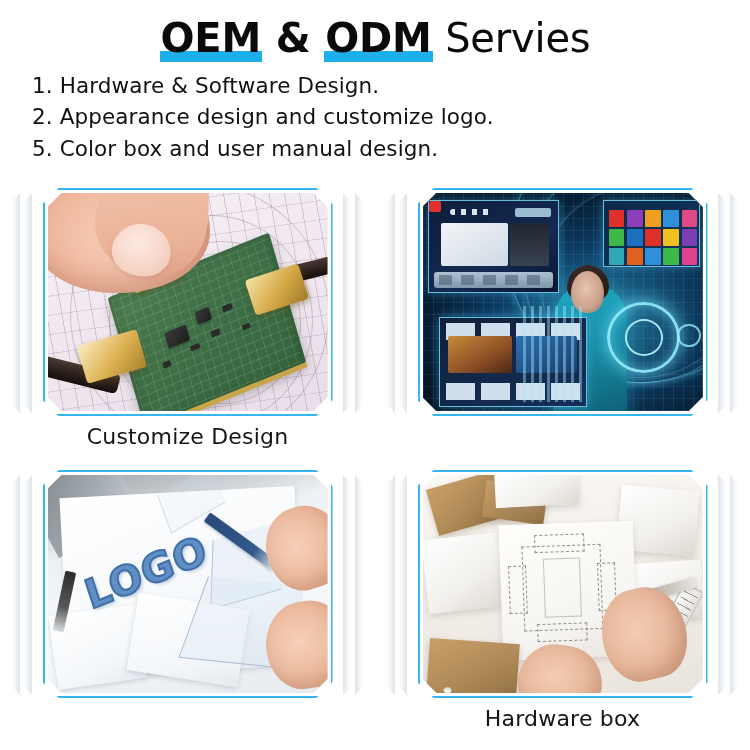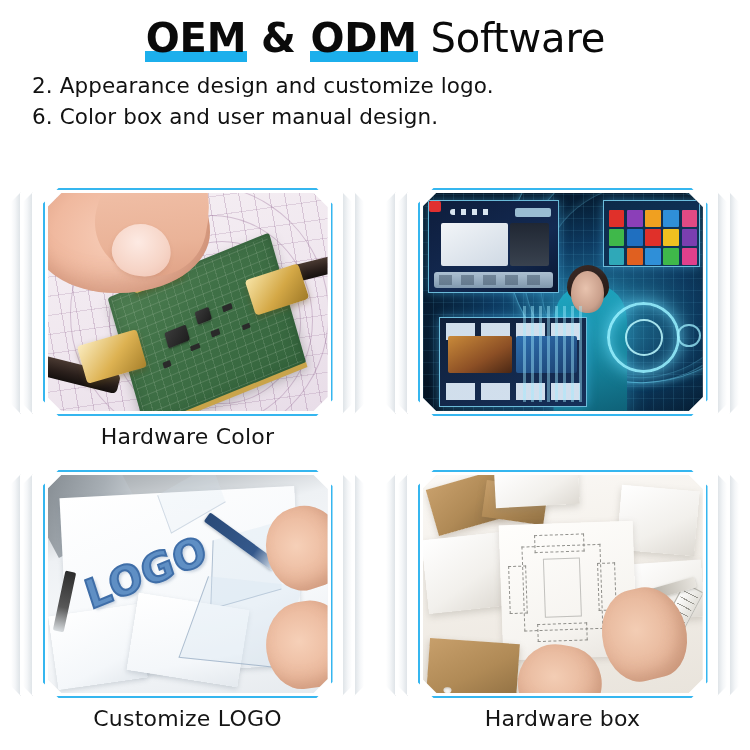--- a/index.html
+++ b/index.html
@@ -566,27 +566,28 @@
     content: "";
     position: absolute; inset: 10% 4%;
     background: repeating-linear-gradient(90deg, rgba(110,108,100,0.65) 0 1px, transparent 1px 7px);
   }
 </style>
 </head>
 <body>
 
 <div class="header">
   <div class="title">
-    <span class="hl">OEM</span><span class="amp">&nbsp;</span><span class="amp">&amp;</span><span class="amp">&nbsp;</span><span class="hl">ODM</span><span>&nbsp;</span><span class="tail">Software</span>
+    <span class="hl">OEM</span><span class="amp">&nbsp;</span><span class="amp">&amp;</span><span class="amp">&nbsp;</span><span class="hl">ODM</span><span>&nbsp;</span><span class="tail">Servies</span>
   </div>
 </div>
 
 <div class="bullets">
+  <div class="bullet-line">1. Hardware &amp; Software Design.</div>
   <div class="bullet-line">2. Appearance design and customize logo.</div>
-  <div class="bullet-line">6. Color box and user manual design.</div>
+  <div class="bullet-line">5. Color box and user manual design.</div>
 </div>
 
 <div class="grid">
 
   <div class="cell">
     <div class="card-wrap">
       <div class="rail left">
         <div class="bar b1"></div>
           <div class="bar b2"></div>
       </div>
@@ -618,21 +619,21 @@
             <div class="sma-a"></div>
             <div class="sma-b"></div>
             <div class="sma-c"></div>
             <div class="hand"></div>
             <div class="finger2"></div>
             <div class="nail"></div>
           </div>
         </div>
       </div>
     </div>
-    <div class="caption">Hardware Color</div>
+    <div class="caption">Customize Design</div>
   </div>
 
   <div class="cell">
     <div class="card-wrap">
       <div class="rail left">
         <div class="bar b1"></div>
           <div class="bar b2"></div>
       </div>
       <div class="rail right">
         <div class="bar b1"></div>
@@ -712,21 +713,20 @@
             <div class="sheet s-a"></div>
             <div class="tri t2"></div>
             <div class="compass"></div>
             <div class="pencil"></div>
             <div class="hand2 h-up"></div>
             <div class="hand2 h-low"></div>
           </div>
         </div>
       </div>
     </div>
-    <div class="caption">Customize LOGO</div>
   </div>
 
   <div class="cell">
     <div class="card-wrap">
       <div class="rail left">
         <div class="bar b1"></div>
           <div class="bar b2"></div>
       </div>
       <div class="rail right">
         <div class="bar b1"></div>

